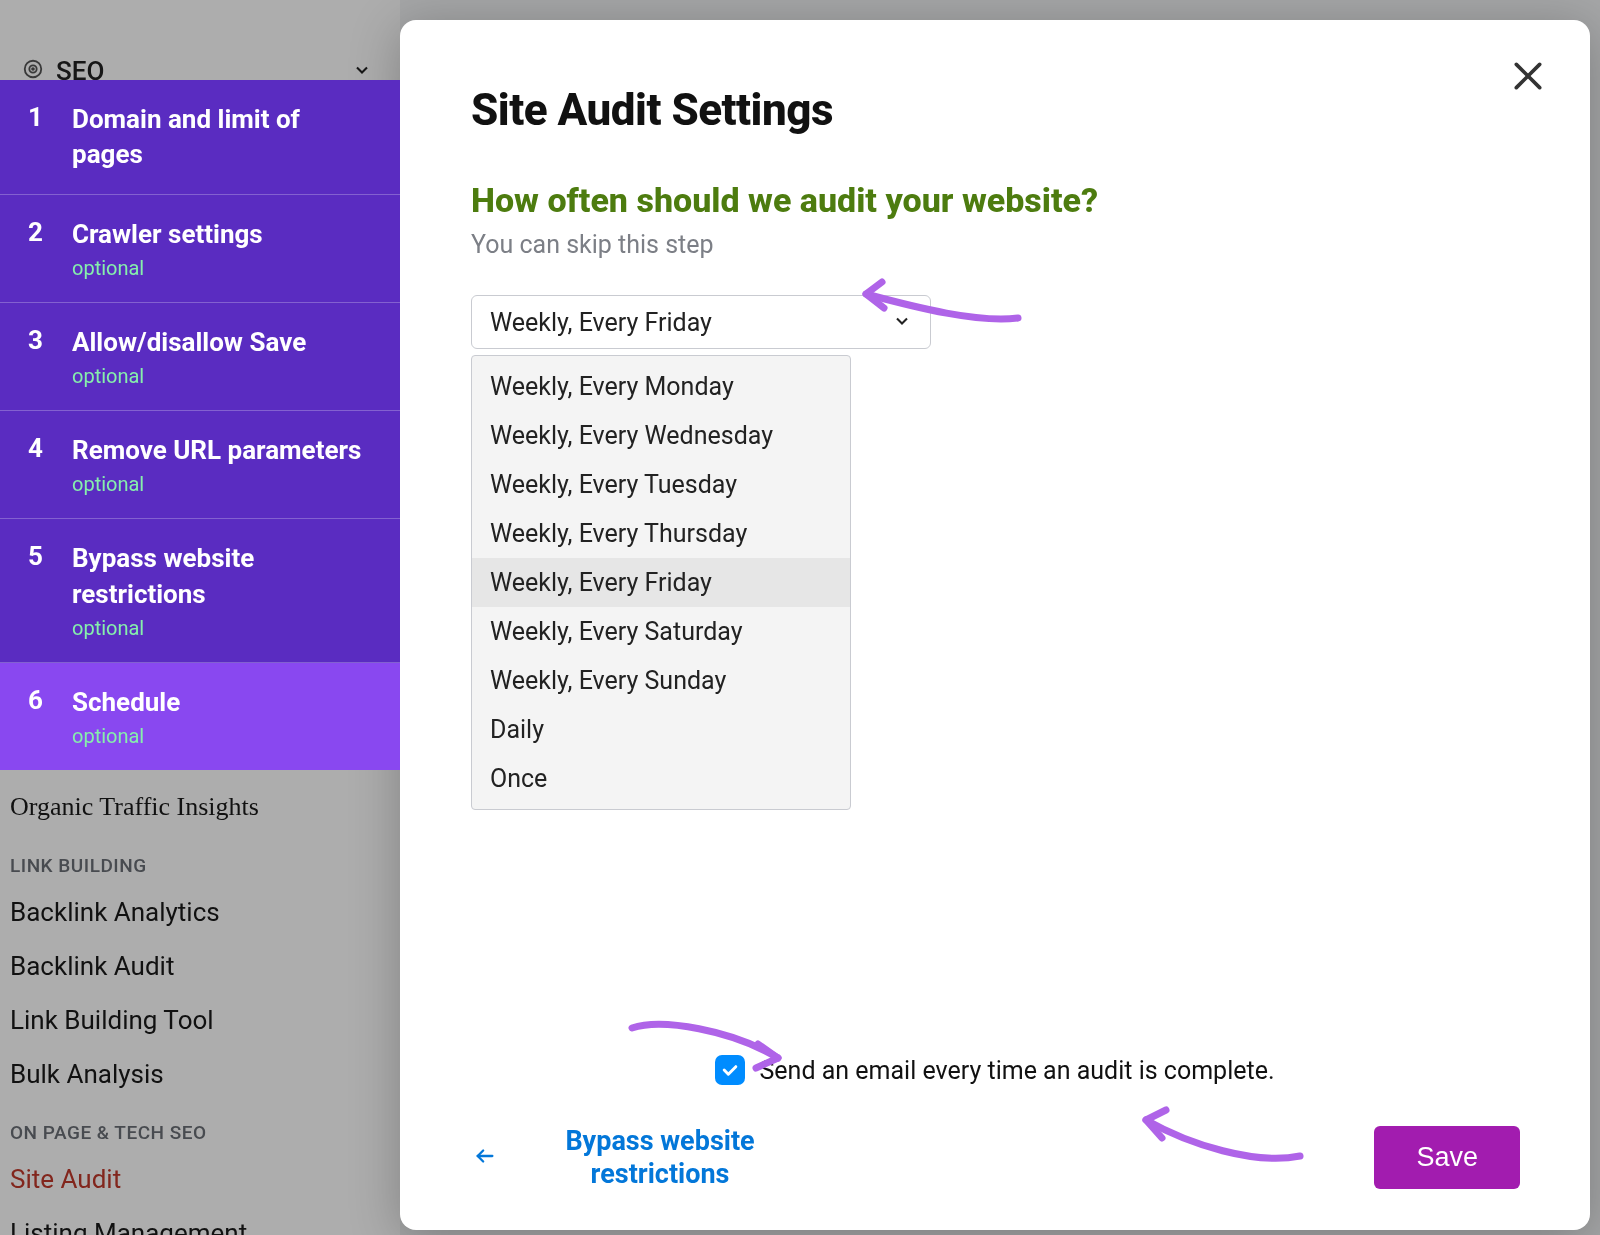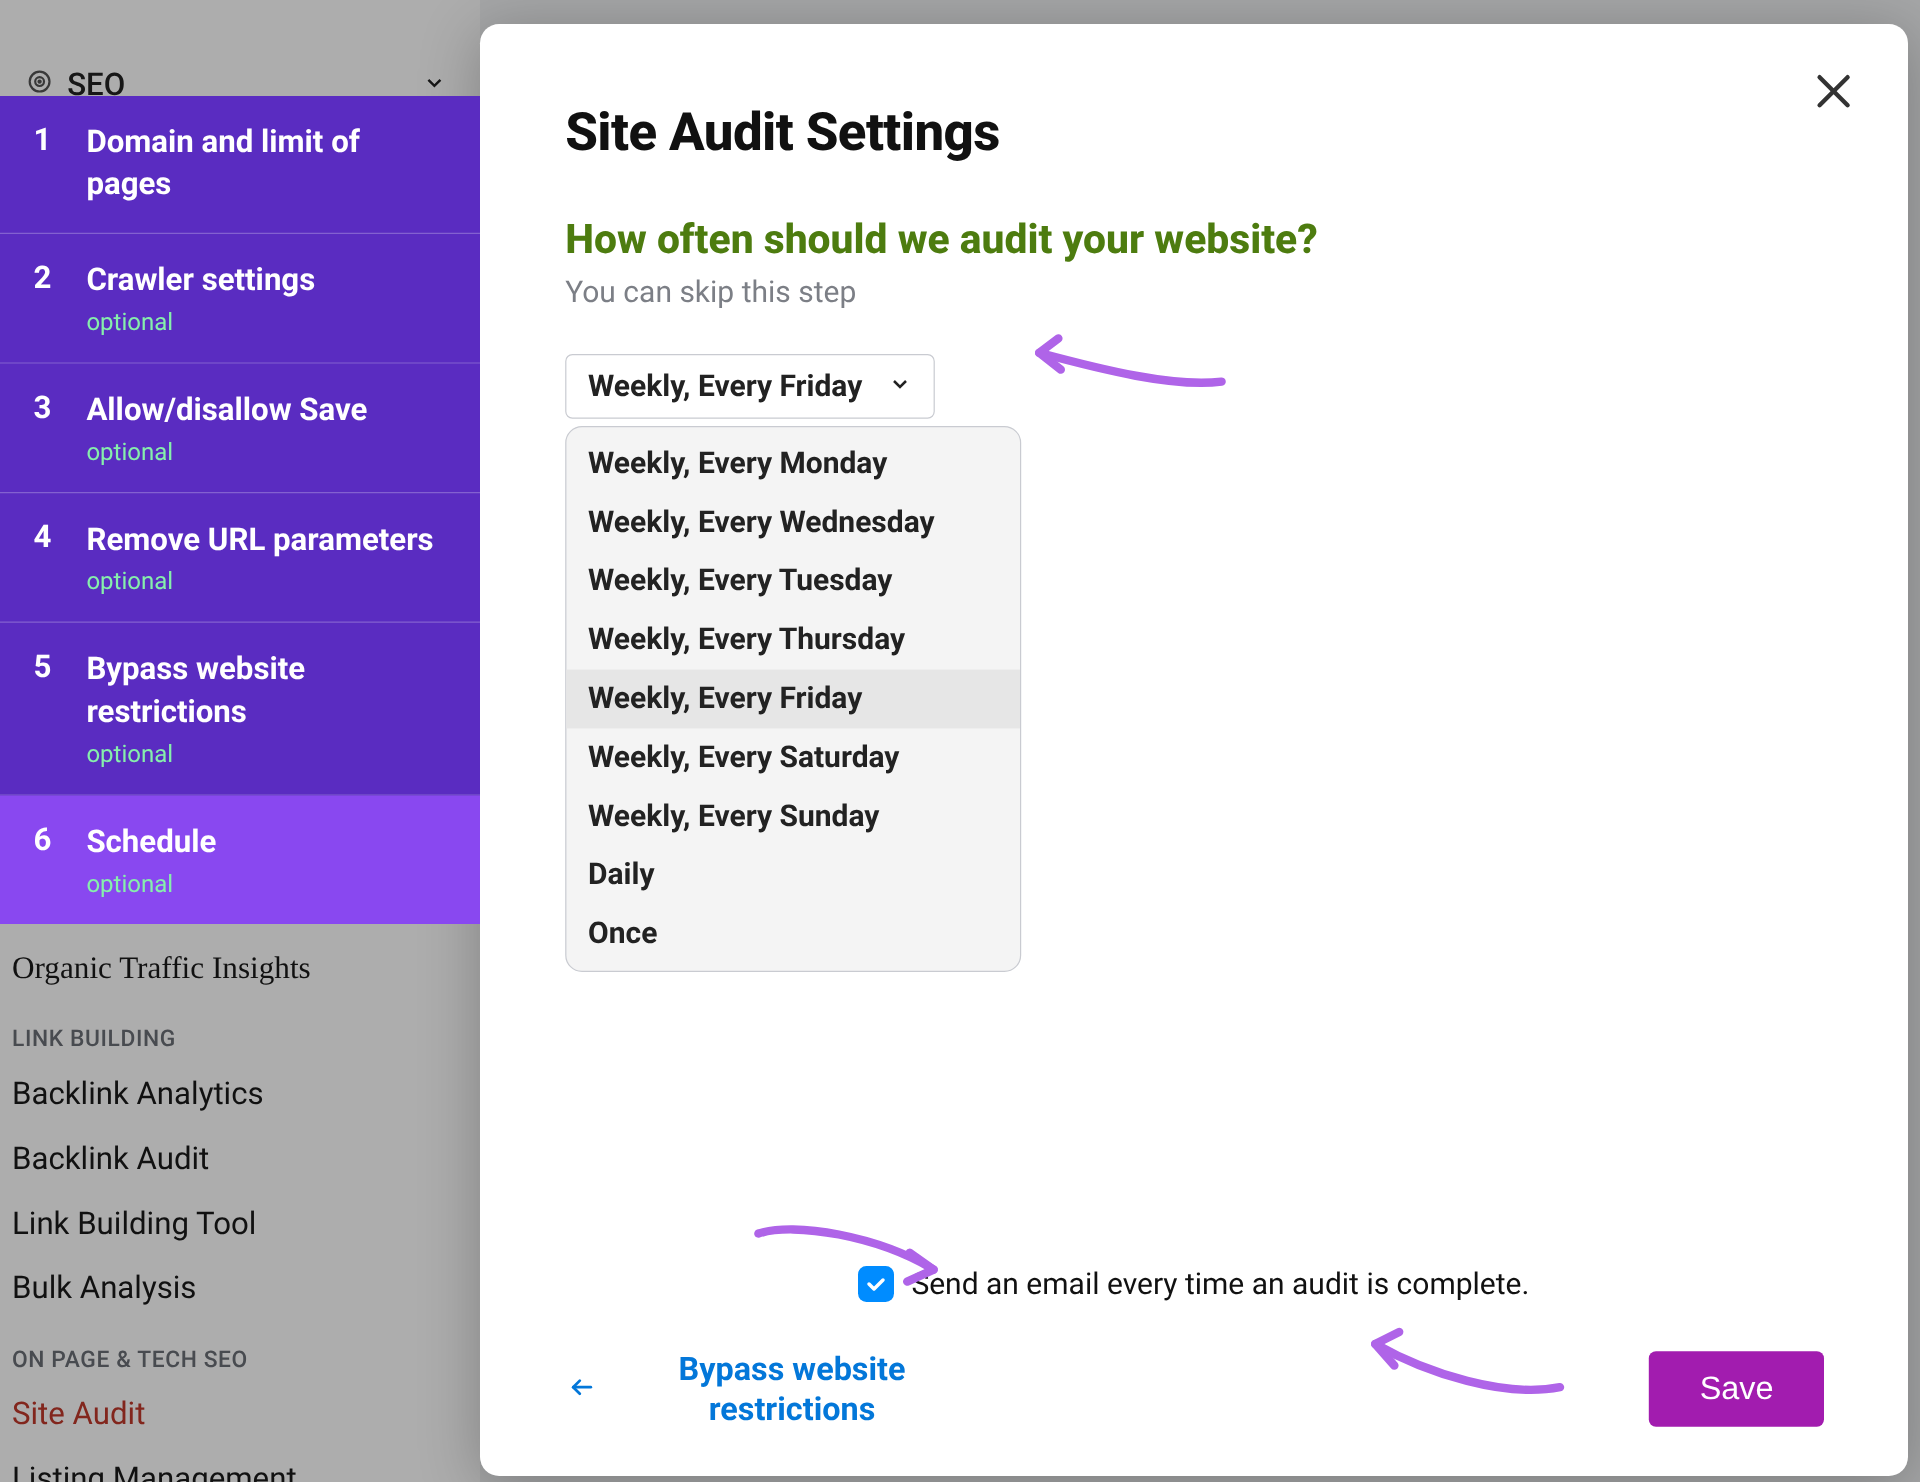--- a/index.html
+++ b/index.html
@@ -93,34 +93,34 @@
     margin-bottom: 44px;
   }
   .modal h2 {
     font-size: 34px; font-weight:800; color:#4d7c0f;
     margin-bottom: 10px;
   }
   .modal .hint {
     font-size: 25px; color:#7c7f86; margin-bottom: 36px;
   }
 
-  .select-wrap { position: relative; width: 308px; font-weight: bold; }
+  .select-wrap { position: relative; width: 460px; }
   .select {
     width: 100%; height: 54px;
     border:1px solid #c9cbd1; border-radius:6px;
     background:#fff;
     display:flex; align-items:center; justify-content:space-between;
     padding: 0 18px; font-size:25px; color:#222;
     cursor:pointer;
   }
   .select .chev { color:#222; }
   .dropdown {
     position:absolute; top:60px; left:0;
     width: 380px;
-    border:1px solid #c9cbd1; border-radius:14px;
+    border:1px solid #c9cbd1; border-radius:4px;
     background:#f4f4f4;
     padding: 6px 0;
     box-shadow:none;
   }
   .dropdown .opt-item {
     padding: 10px 18px;
     font-size: 25px; color:#222;
     cursor:pointer;
   }
   .dropdown .opt-item.selected { background:#e6e6e6; }

